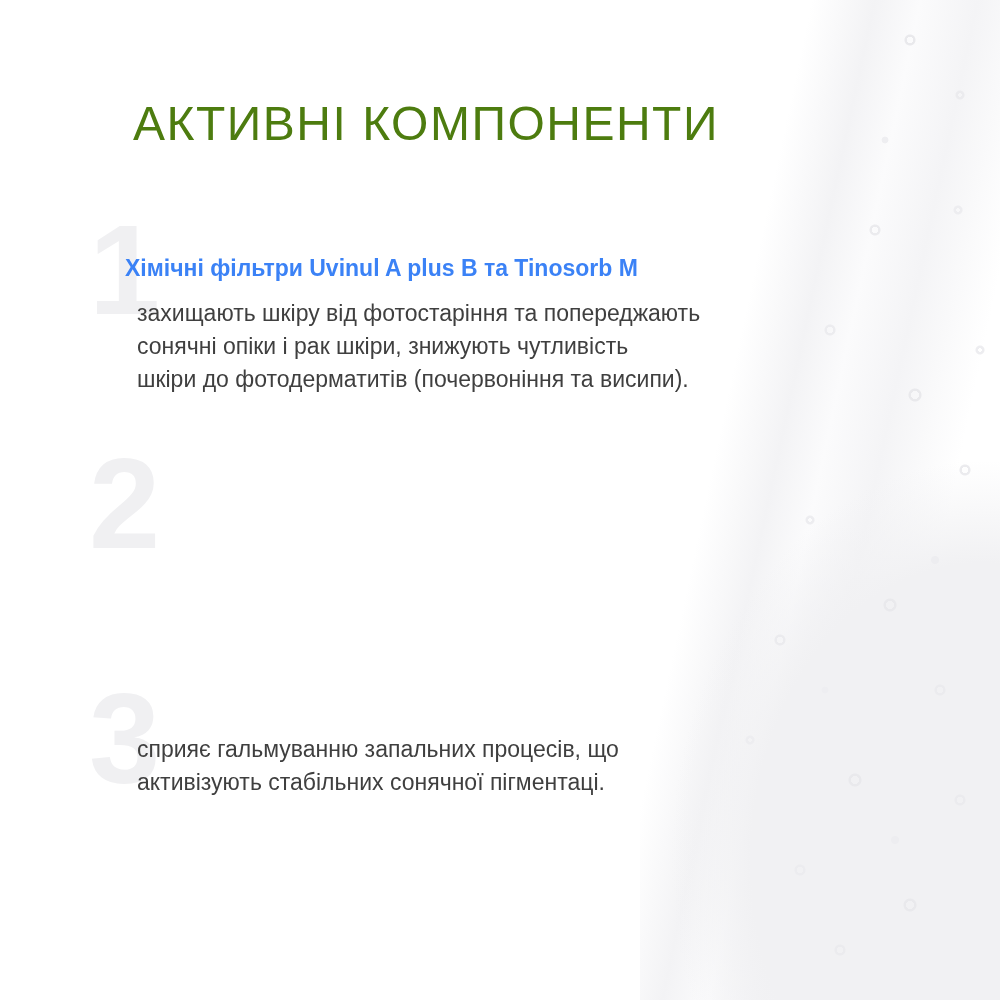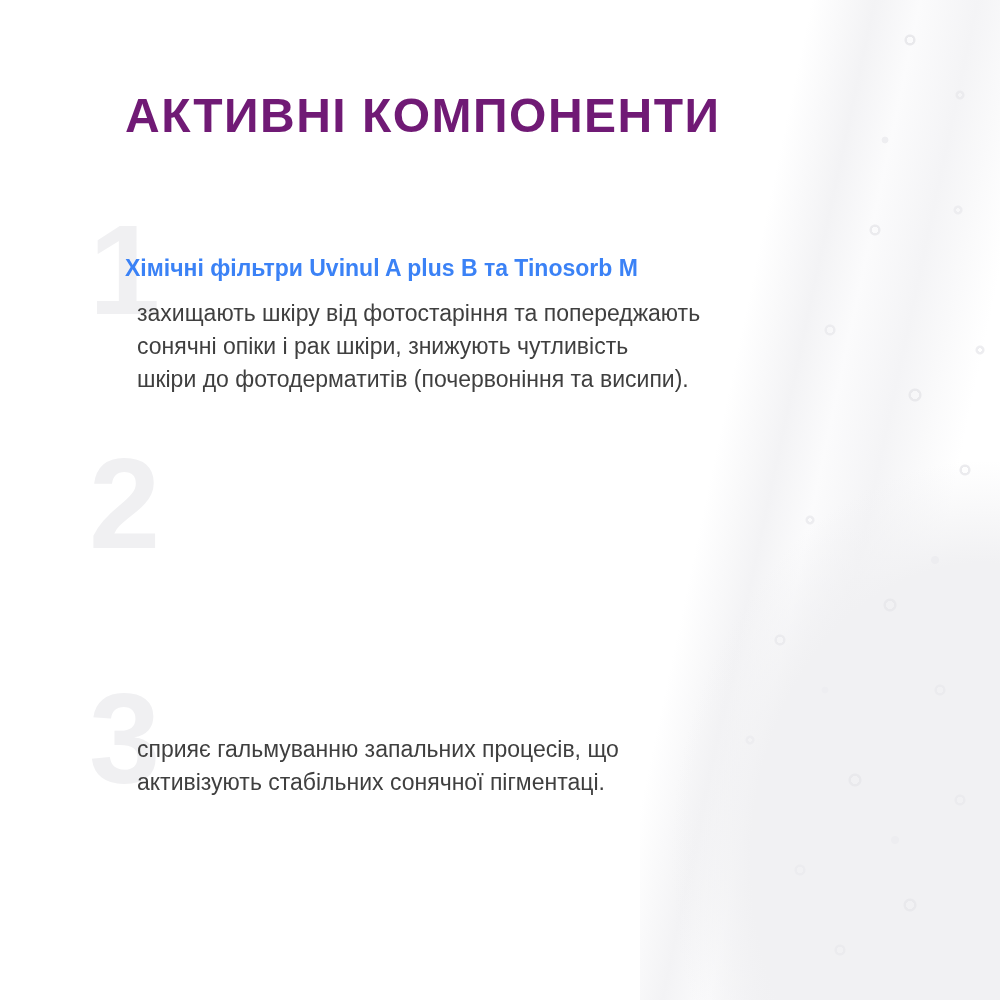--- a/index.html
+++ b/index.html
@@ -40,25 +40,25 @@
       radial-gradient(circle 6px at 295px 560px, #ededf0 0 60%, rgba(255,255,255,0) 75%),
       radial-gradient(circle 5px at 185px 690px, #eeeef1 0 60%, rgba(255,255,255,0) 75%),
       radial-gradient(circle 6px at 255px 840px, #ededf0 0 60%, rgba(255,255,255,0) 75%),
       radial-gradient(420px 540px at 95% 86%, #f1f1f3 0 55%, rgba(255,255,255,0) 74%),
       linear-gradient(102deg, #ffffff 30%, #f3f3f5 41%, #fbfbfc 49%, #f4f4f6 59%, #ffffff 73%);
   }
 
   .title {
     position: absolute;
     left: 125px; top: 88px;
-    margin: 0;
+    margin: 8px;
     font-size: 48px;
-    font-weight: bold;
+    font-weight: normal;
     letter-spacing: 1.5px;
-    color: #701a75;
+    color: #4d7c0f;
     white-space: nowrap;
   }
 
   .sec { position: absolute; left: 125px; width: 760px; }
   .sec1 { top: 252px; }
   .sec2 { top: 486px; }
   .sec3 { top: 721px; }
 
   .big-num {
     position: absolute;

